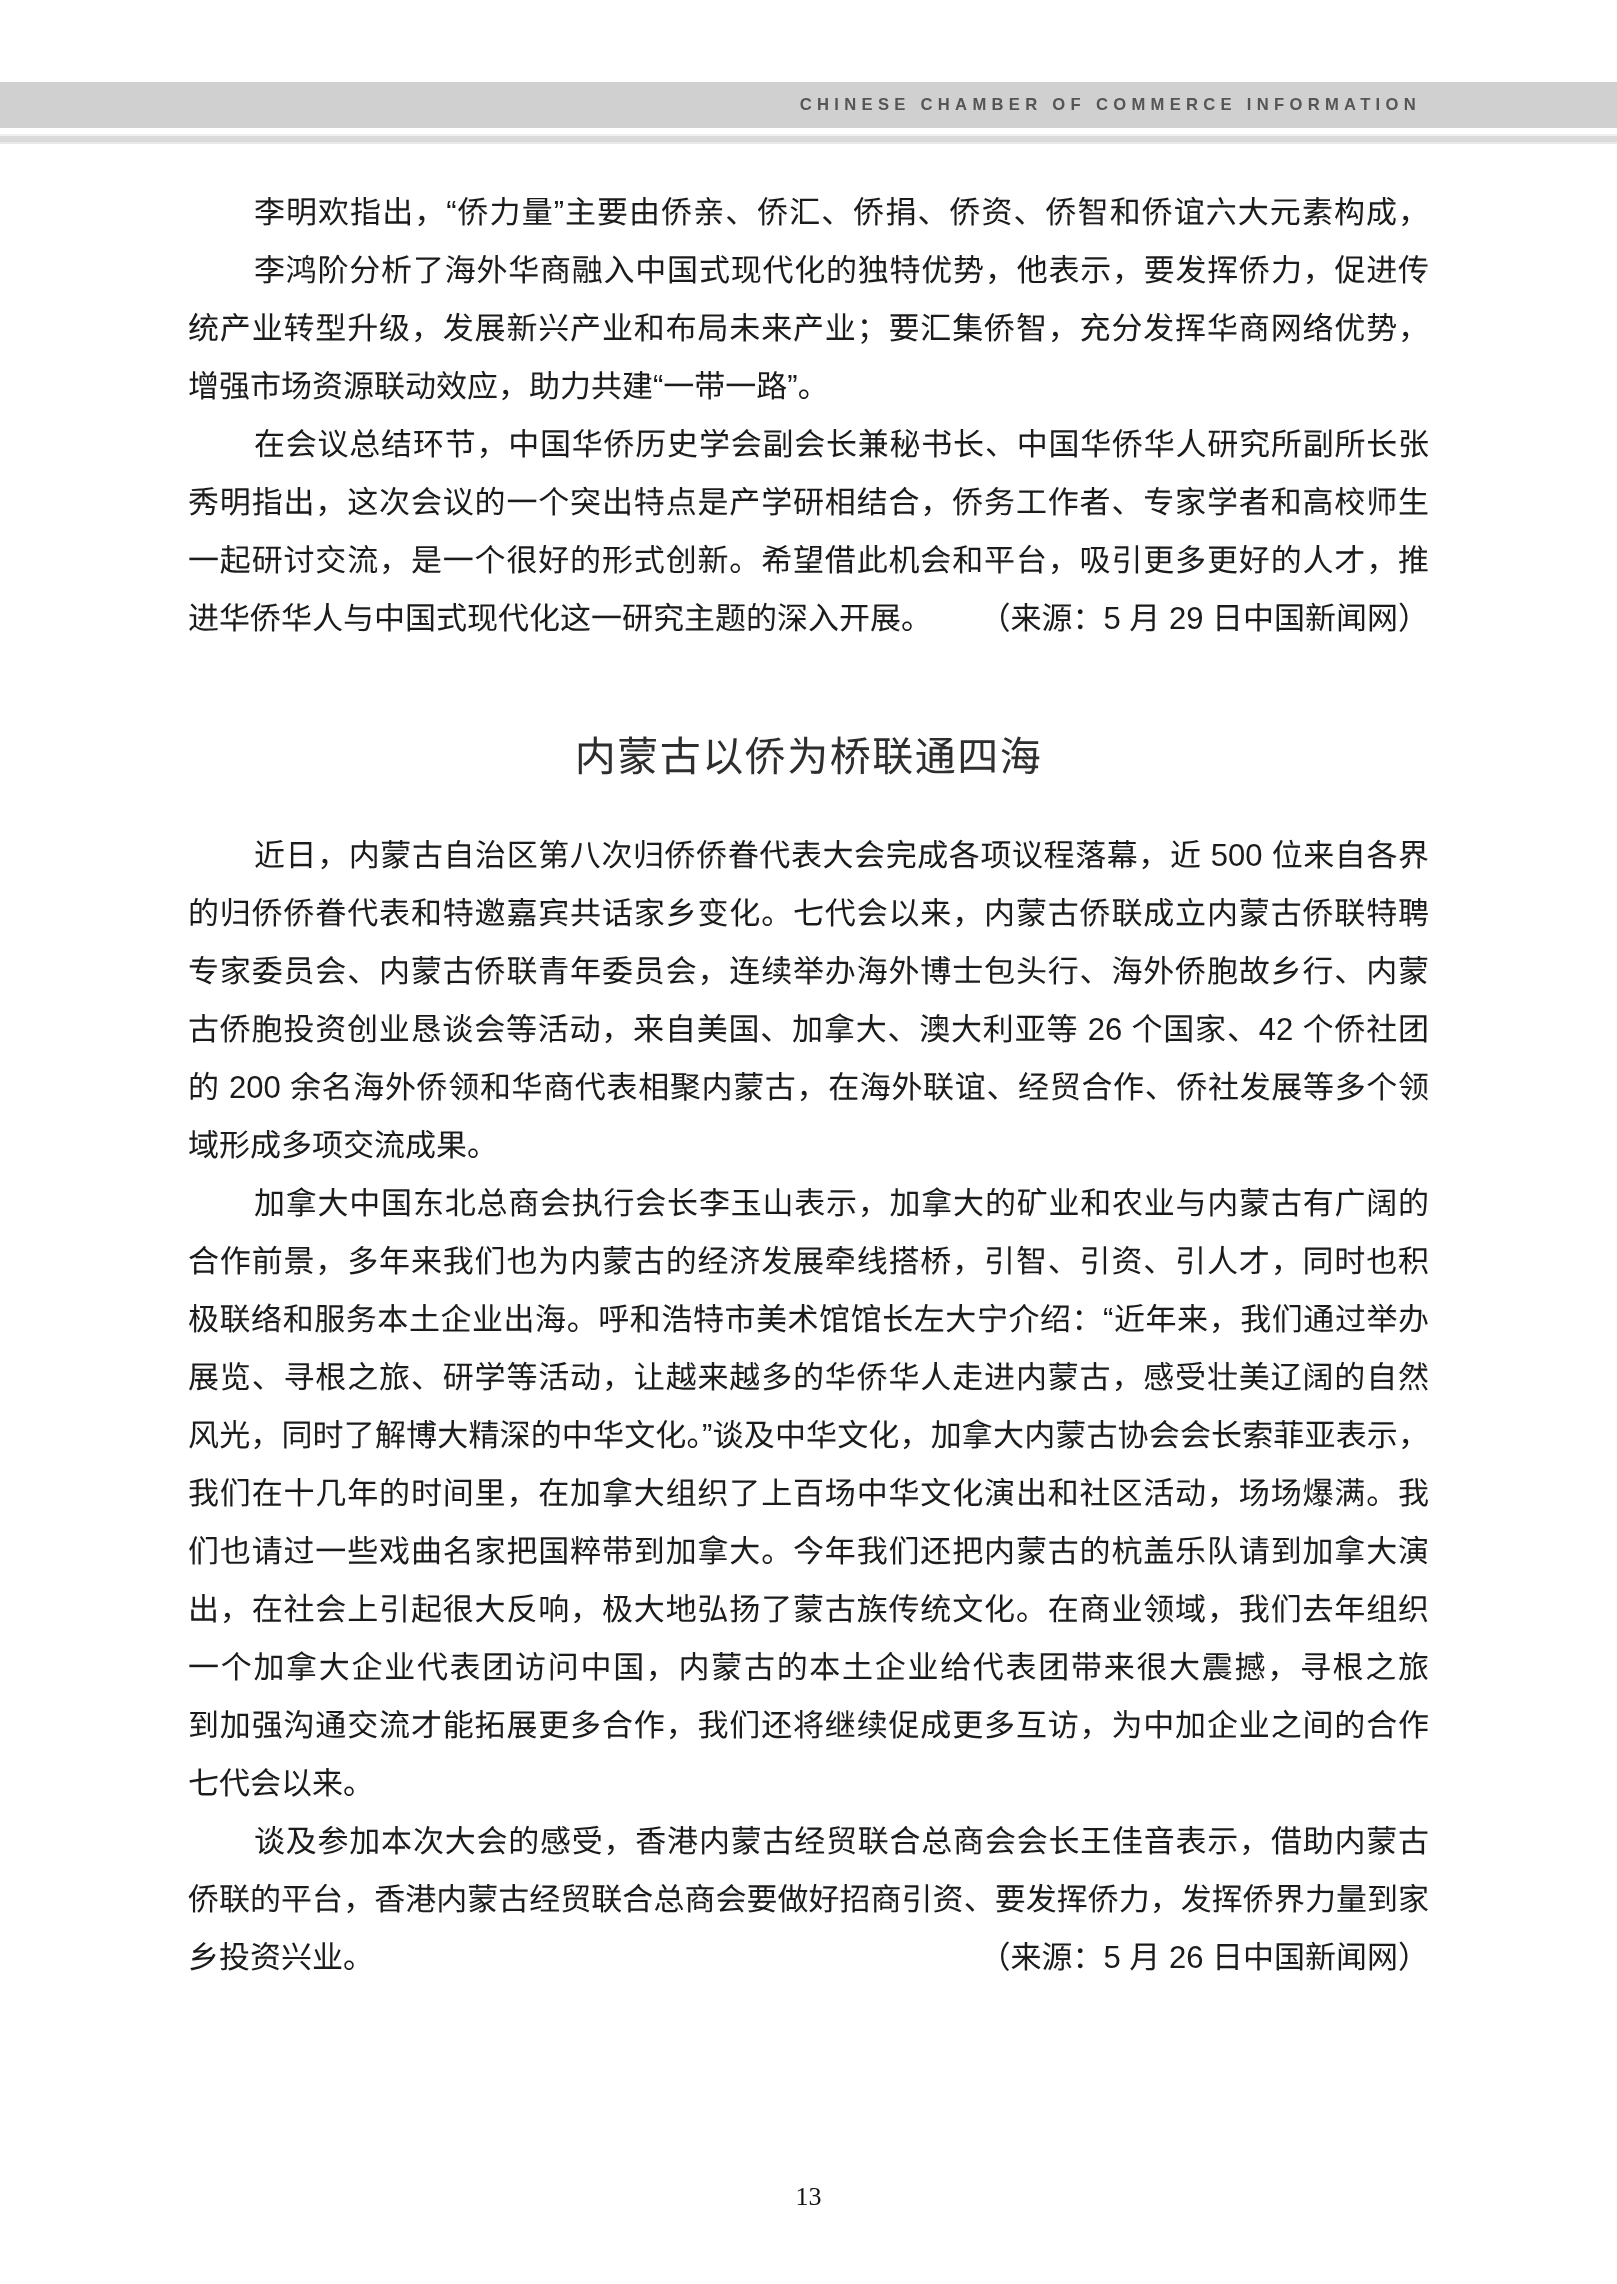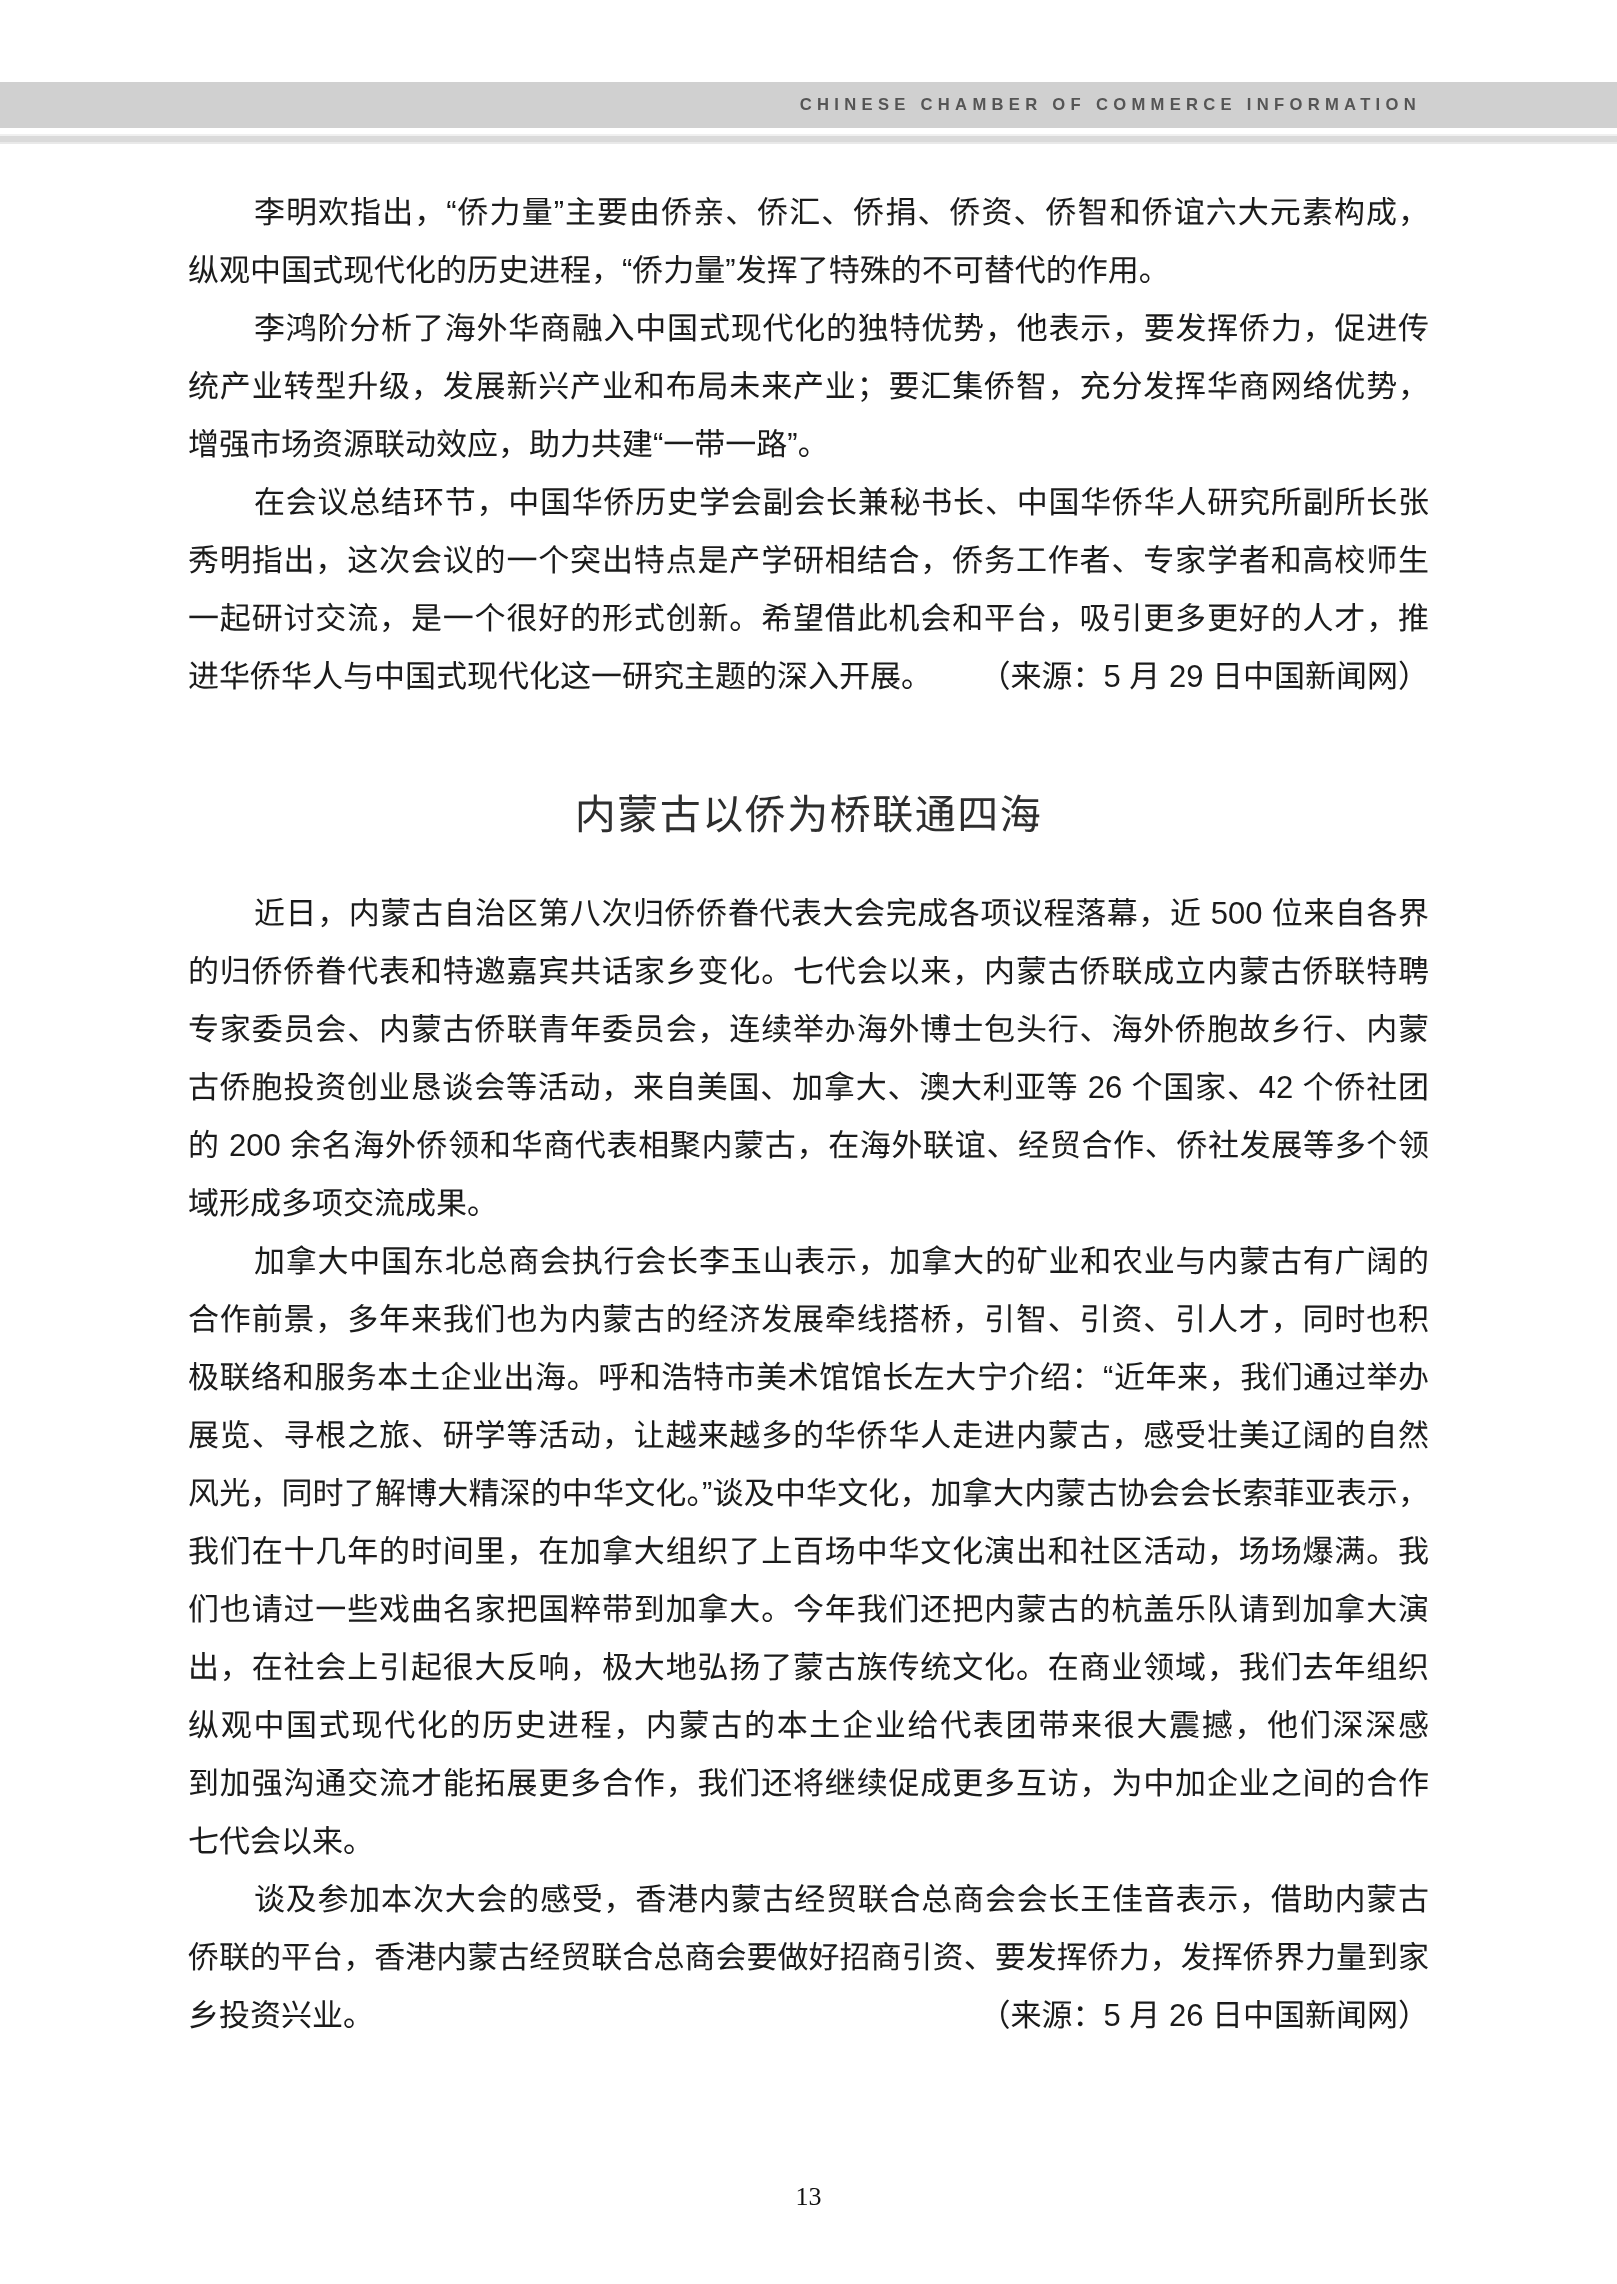--- a/index.html
+++ b/index.html
@@ -60,21 +60,20 @@
   <div class="header-band">
     <span class="banner-title">CHINESE CHAMBER OF COMMERCE INFORMATION</span>
   </div>
 
   <div class="header-stripe"></div>
 
   <div class="content">
 
     <div>
         <div class="line indent">李明欢指出，“侨力量”主要由侨亲、侨汇、侨捐、侨资、侨智和侨谊六大元素构成，</div>
-        <div class="line last">纵观中国式现代化的历史进程，“侨力量”发挥了特殊的不可替代的作用。</div>
         <div class="line indent">李鸿阶分析了海外华商融入中国式现代化的独特优势，他表示，要发挥侨力，促进传</div>
         <div class="line">统产业转型升级，发展新兴产业和布局未来产业；要汇集侨智，充分发挥华商网络优势，</div>
         <div class="line last">增强市场资源联动效应，助力共建“一带一路”。</div>
         <div class="line indent">在会议总结环节，中国华侨历史学会副会长兼秘书长、中国华侨华人研究所副所长张</div>
         <div class="line">秀明指出，这次会议的一个突出特点是产学研相结合，侨务工作者、专家学者和高校师生</div>
         <div class="line">一起研讨交流，是一个很好的形式创新。希望借此机会和平台，吸引更多更好的人才，推</div>
         <div class="line last with-source">
           <span>进华侨华人与中国式现代化这一研究主题的深入开展。</span>
           <span class="source">（来源：5 月 29 日中国新闻网）</span>
         </div>
@@ -90,21 +89,21 @@
         <div class="line">的 200 余名海外侨领和华商代表相聚内蒙古，在海外联谊、经贸合作、侨社发展等多个领</div>
         <div class="line last">域形成多项交流成果。</div>
         <div class="line indent">加拿大中国东北总商会执行会长李玉山表示，加拿大的矿业和农业与内蒙古有广阔的</div>
         <div class="line">合作前景，多年来我们也为内蒙古的经济发展牵线搭桥，引智、引资、引人才，同时也积</div>
         <div class="line">极联络和服务本土企业出海。呼和浩特市美术馆馆长左大宁介绍：“近年来，我们通过举办</div>
         <div class="line">展览、寻根之旅、研学等活动，让越来越多的华侨华人走进内蒙古，感受壮美辽阔的自然</div>
         <div class="line">风光，同时了解博大精深的中华文化。”谈及中华文化，加拿大内蒙古协会会长索菲亚表示，</div>
         <div class="line">我们在十几年的时间里，在加拿大组织了上百场中华文化演出和社区活动，场场爆满。我</div>
         <div class="line">们也请过一些戏曲名家把国粹带到加拿大。今年我们还把内蒙古的杭盖乐队请到加拿大演</div>
         <div class="line">出，在社会上引起很大反响，极大地弘扬了蒙古族传统文化。在商业领域，我们去年组织</div>
-        <div class="line">纵观中国式现代化的历史进程，内蒙古的本土企业给代表团带来很大震撼，他们深深感</div>
+        <div class="line">一个加拿大企业代表团访问中国，内蒙古的本土企业给代表团带来很大震撼，寻根之旅</div>
         <div class="line">到加强沟通交流才能拓展更多合作，我们还将继续促成更多互访，为中加企业之间的合作</div>
         <div class="line last">七代会以来。</div>
         <div class="line indent">谈及参加本次大会的感受，香港内蒙古经贸联合总商会会长王佳音表示，借助内蒙古</div>
         <div class="line">侨联的平台，香港内蒙古经贸联合总商会要做好招商引资、要发挥侨力，发挥侨界力量到家</div>
         <div class="line last with-source">
           <span>乡投资兴业。</span>
           <span class="source">（来源：5 月 26 日中国新闻网）</span>
         </div>
       </div>
 

